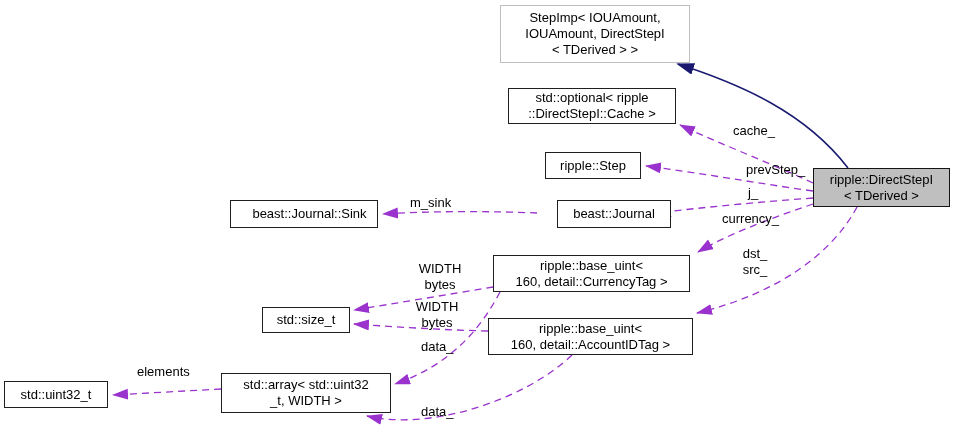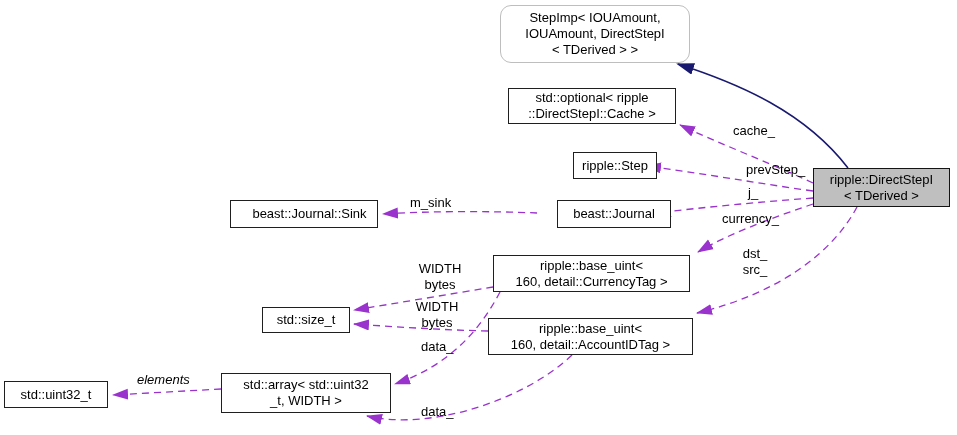--- a/index.html
+++ b/index.html
@@ -68,28 +68,28 @@
 
     <path d="M 488 331 C 443 330, 398 327, 354 324" fill="none" stroke="#9a32cd" stroke-width="1.3" stroke-dasharray="7,5" marker-end="url(#arrowP)"></path>
 
     <path d="M 500 292 C 480 330, 450 365, 395 384" fill="none" stroke="#9a32cd" stroke-width="1.3" stroke-dasharray="7,5" marker-end="url(#arrowP)"></path>
 
     <path d="M 572 355 C 525 400, 430 431, 367 416" fill="none" stroke="#9a32cd" stroke-width="1.3" stroke-dasharray="7,5" marker-end="url(#arrowP)"></path>
 
     <path d="M 221 389 C 185 391, 148 393, 113 395" fill="none" stroke="#9a32cd" stroke-width="1.3" stroke-dasharray="7,5" marker-end="url(#arrowP)"></path>
   </svg>
 
-  <div class="node external" style="left:500px;top:5px;width:190px;height:58px;border-radius:11px;">StepImp&lt; IOUAmount,
+  <div class="node external" style="left:500px;top:5px;width:190px;height:58px;">StepImp&lt; IOUAmount,
 IOUAmount, DirectStepI
 &lt; TDerived &gt; &gt;</div>
 
   <div class="node" style="left:508px;top:88px;width:168px;height:36px;">std::optional&lt; ripple
 ::DirectStepI::Cache &gt;</div>
 
-  <div class="node" style="left:545px;top:152px;width:84px;height:27px;margin-left:28px;">ripple::Step</div>
+  <div class="node" style="left:545px;top:152px;width:96px;height:27px;">ripple::Step</div>
 
   <div class="node" style="left:230px;top:200px;width:148px;height:28px;padding-left:14px;">beast::Journal::Sink</div>
 
   <div class="node" style="left:537px;top:200px;width:114px;height:28px;margin-left:20px;">beast::Journal</div>
 
   <div class="node" style="left:493px;top:255px;width:197px;height:37px;">ripple::base_uint&lt;
 160, detail::CurrencyTag &gt;</div>
 
   <div class="node" style="left:262px;top:307px;width:88px;height:26px;">std::size_t</div>
 
@@ -120,15 +120,15 @@
   <div class="elabel" style="left:415px;top:261px;width:50px;">WIDTH
 bytes</div>
 
   <div class="elabel" style="left:412px;top:299px;width:50px;">WIDTH
 bytes</div>
 
   <div class="elabel" style="left:421px;top:339px;">data_</div>
 
   <div class="elabel" style="left:421px;top:404px;">data_</div>
 
-  <div class="elabel" style="left:137px;top:372px;font-style:italic;">elements</div>
+  <div class="elabel" style="left:137px;top:364px;">elements</div>
 
 </div>
 
 </body></html>

